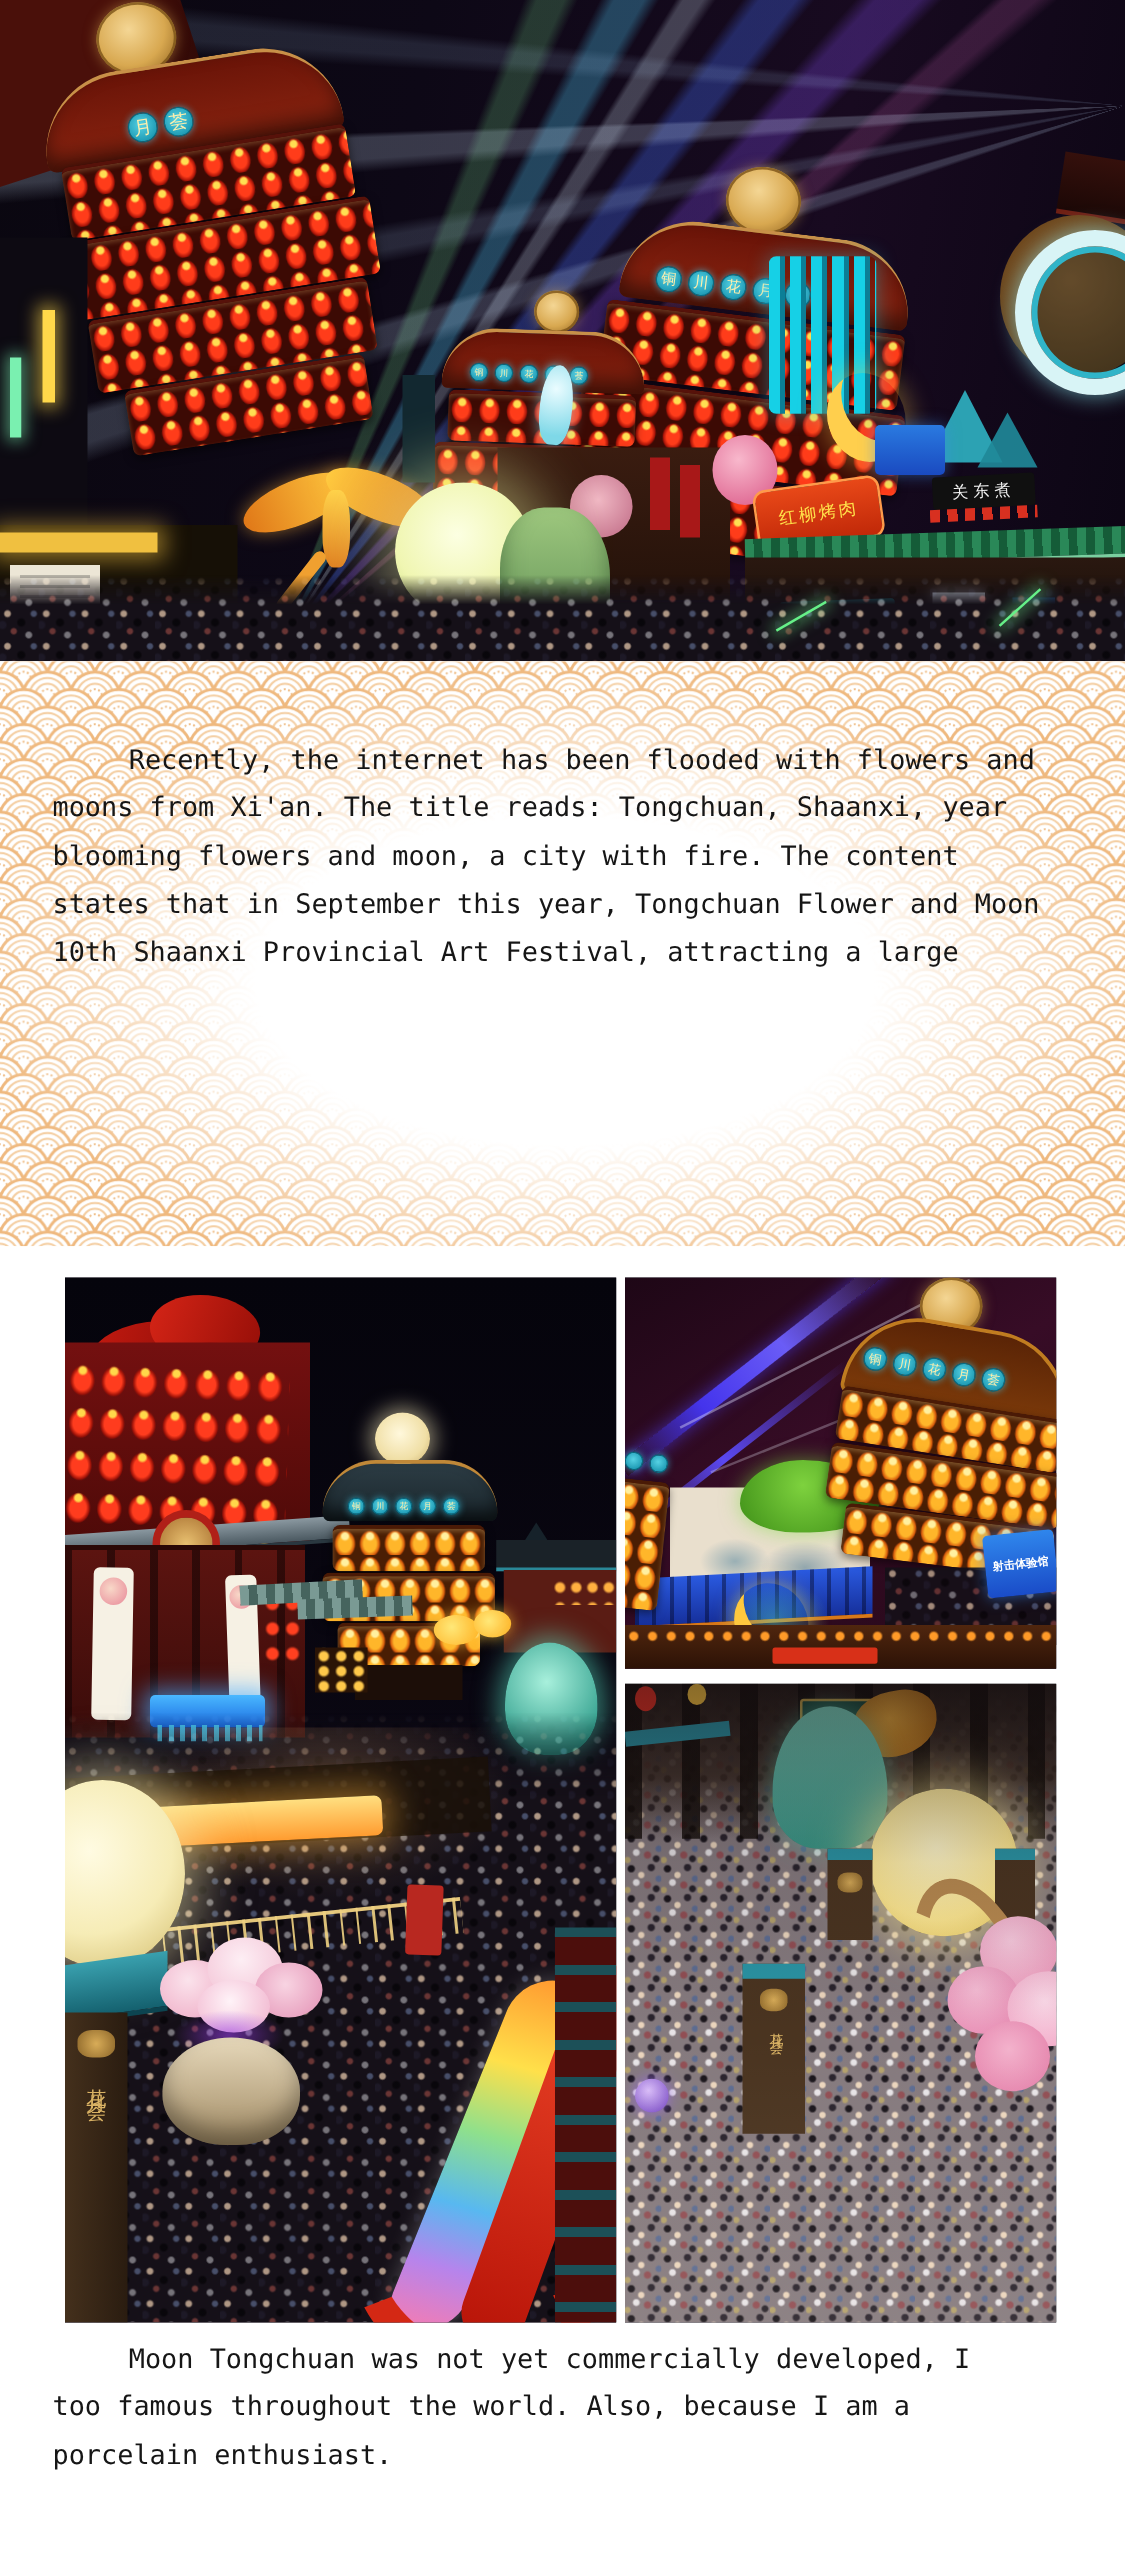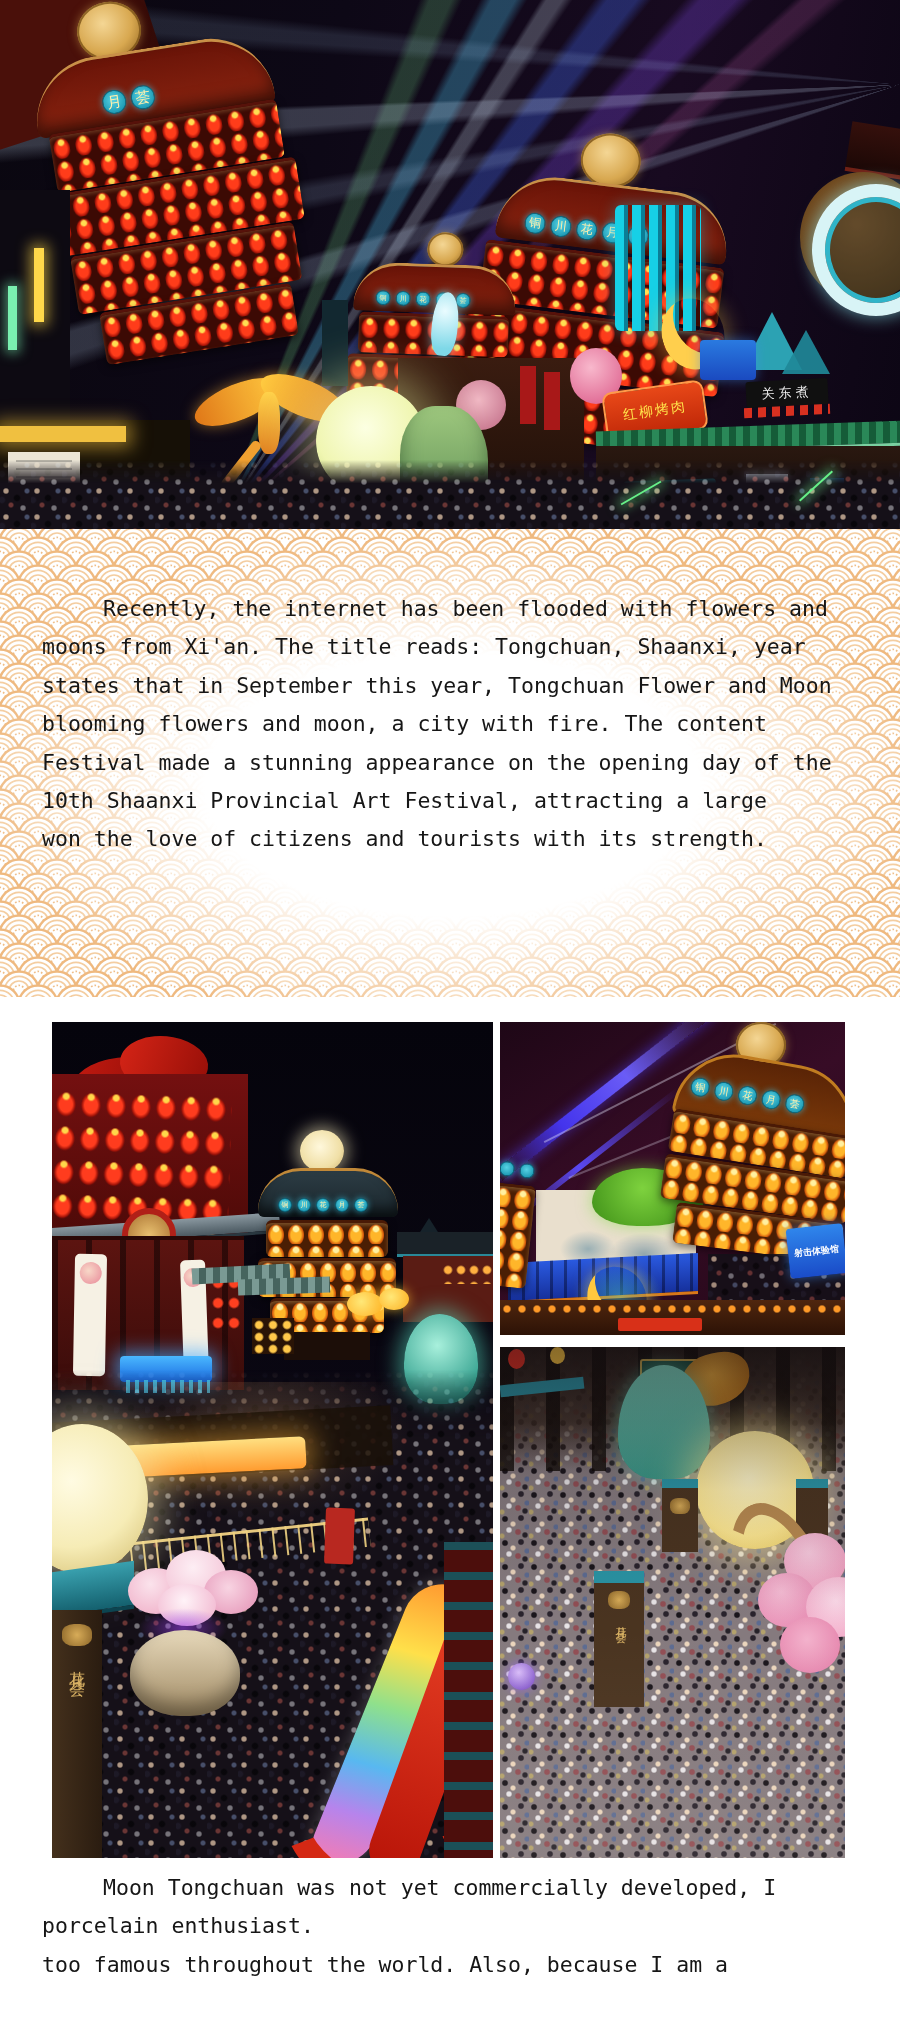--- a/index.html
+++ b/index.html
@@ -195,25 +195,23 @@
             <use href="#fan" x="38" y="28"></use>
           <use href="#fan" x="19" y="42"></use>
         </pattern>
       </defs>
       <rect width="900" height="468" fill="url(#sgh)"></rect>
     </svg>
     <div class="band-fade"></div>
     <div class="para" style="top:61px">
         <div class="tline indent">Recently, the internet has been flooded with flowers and</div>
         <div class="tline">moons from Xi'an. The title reads: Tongchuan, Shaanxi, year</div>
+        <div class="tline">blooming flowers and moon, a city with fire. The content</div>
         <div class="tline">states that in September this year, Tongchuan Flower and Moon</div>
-        <div class="tline">blooming flowers and moon, a city with fire. The content</div>
-        <div class="tline">Festival made a stunning appearance on the opening day of the</div>
         <div class="tline">10th Shaanxi Provincial Art Festival, attracting a large</div>
-        <div class="tline">won the love of citizens and tourists with its strength.</div>
       </div>
   </section>
 
   <figure class="ph" style="left:52px;top:1022px;width:441px;height:836px">
     <div class="abs" style="inset:0;background:linear-gradient(180deg,#05040c 0%,#0a0712 46%,#181018 58%,#241820 100%)"></div>
 
     <div class="abs" style="left:20px;top:14px;width:140px;height:104px">
       <div class="abs" style="left:0;top:22px;width:90px;height:52px;border-radius:45% 55% 50% 50%;background:linear-gradient(120deg,#c41a10,#8e0e08);transform:rotate(-14deg)"></div>
       <div class="abs" style="left:48px;top:0;width:88px;height:56px;border-radius:55% 45% 55% 45%;background:linear-gradient(100deg,#d42416,#970f08);transform:rotate(10deg)"></div>
       <div class="abs" style="left:70px;top:40px;width:70px;height:48px;border-radius:50%;background:linear-gradient(80deg,#b81410,#7c0c06);transform:rotate(24deg)"></div>
@@ -377,17 +375,17 @@
       <div class="abs" style="left:0;top:40px;width:58px;height:54px;border-radius:50%;background:radial-gradient(circle at 40% 35%,#f5bcd4,#e583ad)"></div>
       <div class="abs" style="left:48px;top:44px;width:66px;height:60px;border-radius:50%;background:radial-gradient(circle at 45% 40%,#fbd9e8,#ef9fc0)"></div>
       <div class="abs" style="left:22px;top:84px;width:60px;height:56px;border-radius:50%;background:radial-gradient(circle at 45% 40%,#f3b2cc,#e27ba6)"></div>
     </div>
     <div class="abs" style="left:8px;top:316px;width:27px;height:27px;border-radius:50%;background:radial-gradient(circle at 40% 35%,#d8bcf8,#7040c0);box-shadow:0 0 12px rgba(150,100,240,.8)"></div>
     <div class="abs" style="inset:0;background:linear-gradient(180deg,rgba(20,14,20,.5) 0,rgba(20,14,20,.12) 28%,rgba(0,0,0,0) 55%,rgba(255,240,220,.07) 100%)"></div>
   </figure>
 
   <div class="para" style="top:1869px">
       <div class="tline indent">Moon Tongchuan was not yet commercially developed, I</div>
+      <div class="tline">too famous throughout the world. Also, because I am a</div>
       <div class="tline">porcelain enthusiast.</div>
-      <div class="tline">too famous throughout the world. Also, because I am a</div>
     </div>
 
 </div>
 
 </body></html>

